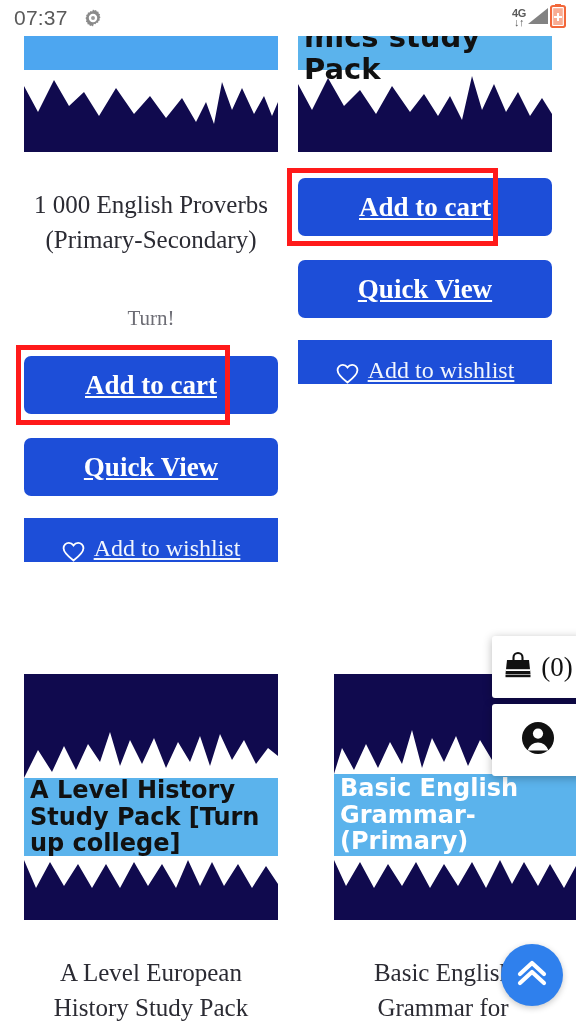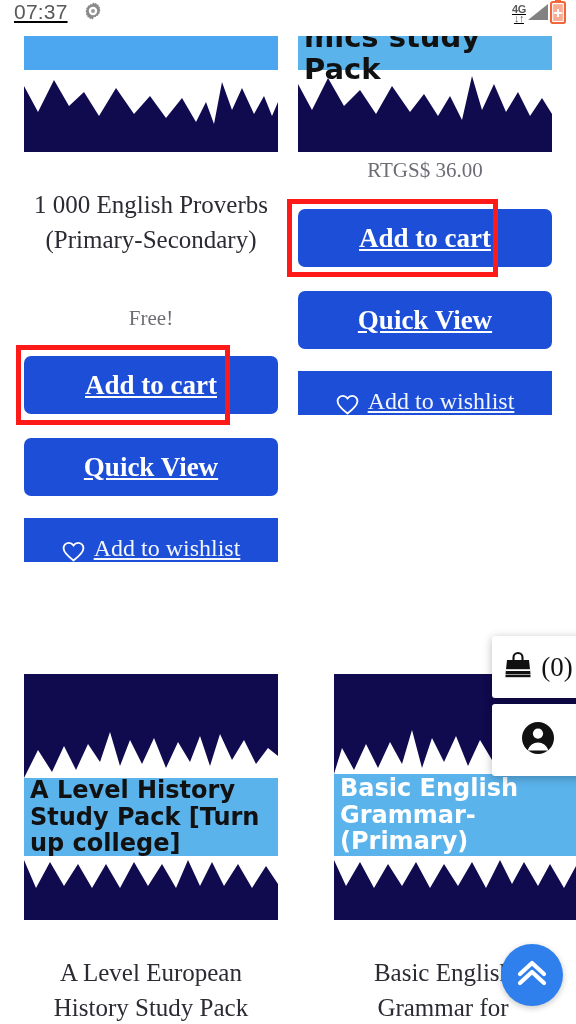--- a/index.html
+++ b/index.html
@@ -8,23 +8,22 @@
     background: #ffffff;
     font-family: "Liberation Serif", serif;
     overflow: hidden;
   }
   #root { position: relative; width: 576px; height: 1024px; background: #fff; }
 
   
   .statusbar {
     position: absolute; top: 0; left: 0; width: 576px; height: 36px;
     background: #ffffff;
-    display: flex; align-items: flex-start;
+    display: flex; align-items: center;
     font-family: "Liberation Sans", sans-serif;
-    text-decoration: underline;
   }
   .sb-clock {
     margin-left: 14px; font-size: 21px; color: #5a5a5a; letter-spacing: 0.2px;
     font-family: "Liberation Sans", sans-serif;
   }
   .sb-gear { margin-left: 14px; width: 22px; height: 22px; display:block; }
   .sb-right {
     margin-left: auto; margin-right: 10px;
     display: flex; align-items: center; gap: 0;
   }
@@ -153,21 +152,21 @@
         <svg viewBox="0 0 254 116" preserveAspectRatio="none">
           <rect x="0" y="0" width="254" height="116" fill="#ffffff"></rect>
           <rect x="0" y="0" width="254" height="34" fill="#4da6f0"></rect>
           <path fill="#100a4e" d="M0 116 L0 50 L14 76 L30 44 L45 70 L60 56 L75 80 L92 52 L110 78 L126 60 L142 82 L158 62 L172 86 L182 66 L190 88 L198 46 L208 74 L218 52 L230 78 L240 60 L248 80 L254 66 L254 116 Z"></path>
         </svg>
 
       </div>
 
       <div class="ptitle" style="margin-top:36px; height:112px;">1 000 English Proverbs (Primary-Secondary)</div>
 
-      <div class="pprice" style="margin-top:6px;">Free!</div>
+      <div class="pprice" style="margin-top:6px;">Turn!</div>
 
       <div style="position:relative; margin-top:25px;">
         <button class="btn btn-main">Add to cart</button>
         <div class="redbox" style="left:-8px; top:-11px; width:214px; height:80px;"></div>
       </div>
 
       <button class="btn btn-main" style="margin-top:24px;">Quick View</button>
 
       <button class="btn btn-wish" style="margin-top:22px;">
         <span class="heart">
@@ -184,21 +183,20 @@
       <div class="thumb" style="height:116px;">
         <svg viewBox="0 0 254 116" preserveAspectRatio="none">
           <rect x="0" y="0" width="254" height="116" fill="#ffffff"></rect>
           <rect x="0" y="0" width="254" height="34" fill="#5bb3ec"></rect>
           <path fill="#100a4e" d="M0 116 L0 48 L14 74 L30 42 L46 70 L62 54 L78 78 L94 50 L112 76 L126 58 L140 80 L152 60 L164 84 L174 40 L184 74 L196 48 L208 76 L220 56 L232 80 L244 62 L254 78 L254 116 Z"></path>
         </svg>
         <div class="thumb-band" style="top:0; height:34px; color:#111111; font-size:29px; justify-content:flex-start; padding-left:6px;">mics study Pack</div>
       </div>
 
 
-      <div class="pprice" style="margin-top:6px;">RTGS$ 36.00</div>
 
       <div style="position:relative; margin-top:26px;">
         <button class="btn btn-main">Add to cart</button>
         <div class="redbox" style="left:-11px; top:-10px; width:211px; height:78px;"></div>
       </div>
 
       <button class="btn btn-main" style="margin-top:24px;">Quick View</button>
 
       <button class="btn btn-wish" style="margin-top:22px;">
         <span class="heart">

